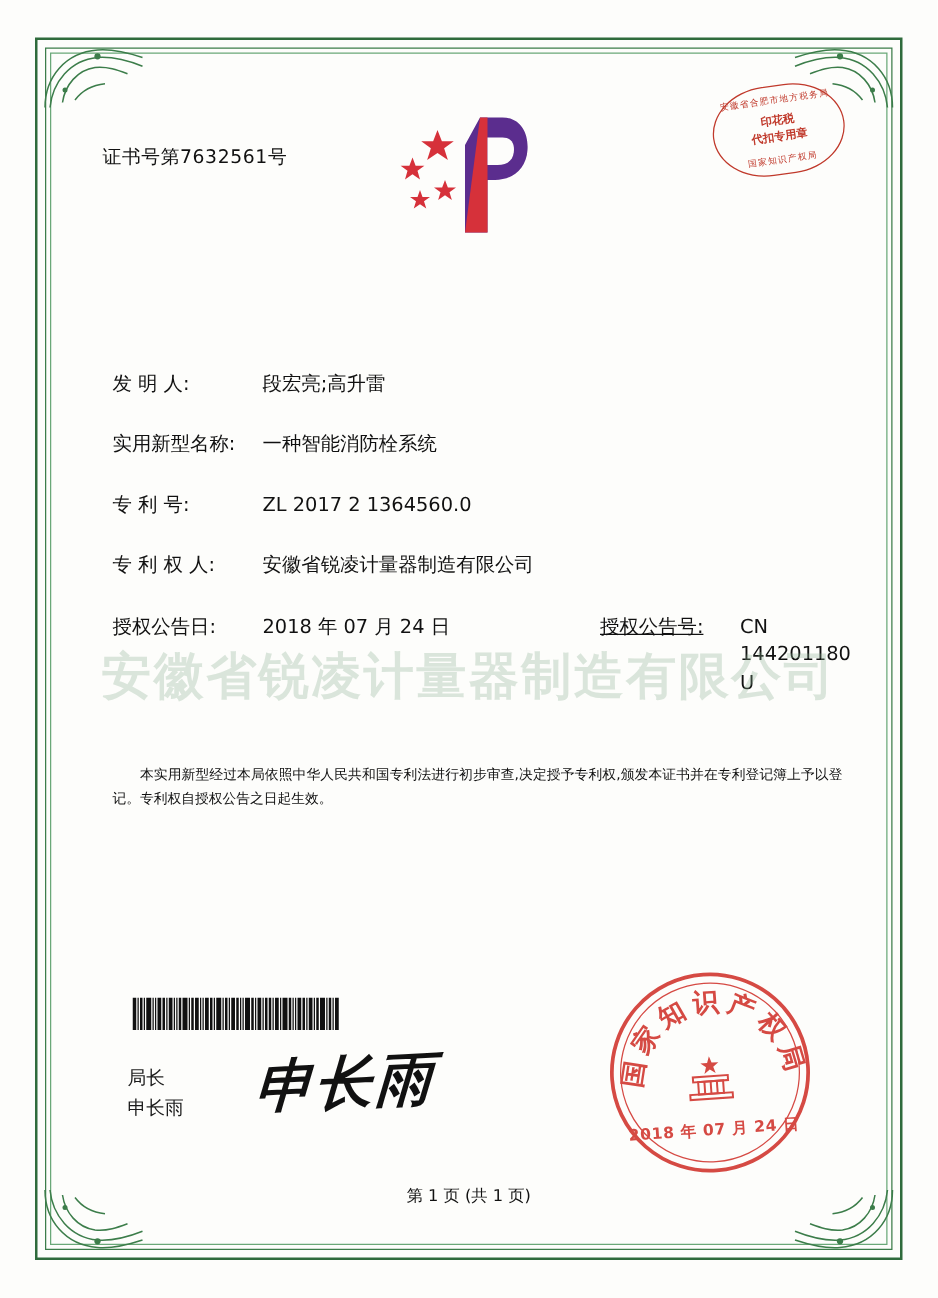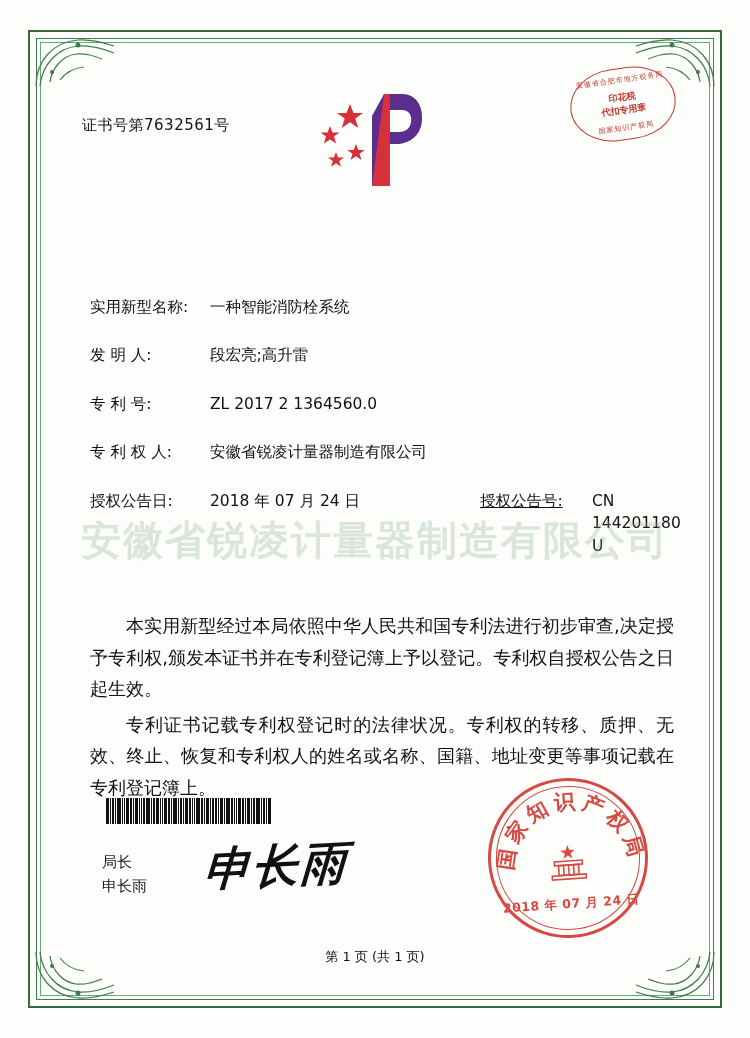--- a/index.html
+++ b/index.html
@@ -182,21 +182,21 @@
     white-space: nowrap;
     pointer-events: none;
   }
 
   
   .paragraphs {
     position: absolute;
     left: 36px;
     right: 22px;
     top: 552px;
-    font-size: 18px;
+    font-size: 11px;
     line-height: 1.75;
     text-align: justify;
     color: #111;
   }
   .paragraphs p {
     margin: 0 0 4px 0;
     text-indent: 2em;
   }
 
   
@@ -368,26 +368,26 @@
       <div class="ts-mid">
         <div>印花税</div>
         <div>代扣专用章</div>
       </div>
       <div class="ts-arc-bot">国家知识产权局</div>
     </div>
 
 
     <div class="fields">
       <div class="field-row">
+        <div class="field-label">发 明 人:</div>
+        <div class="field-value">段宏亮;高升雷</div>
+      </div>
+      <div class="field-row">
         <div class="field-label">实用新型名称:</div>
         <div class="field-value">一种智能消防栓系统</div>
-      </div>
-      <div class="field-row">
-        <div class="field-label">发 明 人:</div>
-        <div class="field-value">段宏亮;高升雷</div>
       </div>
       <div class="field-row">
         <div class="field-label">专 利 号:</div>
         <div class="field-value">ZL 2017 2 1364560.0</div>
       </div>
       <div class="field-row">
         <div class="field-label">专 利 权 人:</div>
         <div class="field-value">安徽省锐凌计量器制造有限公司</div>
       </div>
       <div class="field-row two-col">
@@ -395,21 +395,20 @@
         <div class="field-value col-a">2018 年 07 月 24 日</div>
         <div class="field-label label-b">授权公告号:</div>
         <div class="field-value">CN 144201180 U</div>
       </div>
     </div>
 
     <div class="watermark">安徽省锐凌计量器制造有限公司</div>
 
     <div class="paragraphs">
       <p>本实用新型经过本局依照中华人民共和国专利法进行初步审查,决定授予专利权,颁发本证书并在专利登记簿上予以登记。专利权自授权公告之日起生效。</p>
-      <p>专利证书记载专利权登记时的法律状况。专利权的转移、质押、无效、终止、恢复和专利权人的姓名或名称、国籍、地址变更等事项记载在专利登记簿上。</p>
     </div>
 
     <div class="barcode">
       <i style="width:3px"></i>
         <i style="width:1px"></i>
         <i style="width:2px"></i>
         <i style="width:1px"></i>
       <i style="width:4px"></i>
         <i style="width:1px"></i>
         <i style="width:1px"></i>

